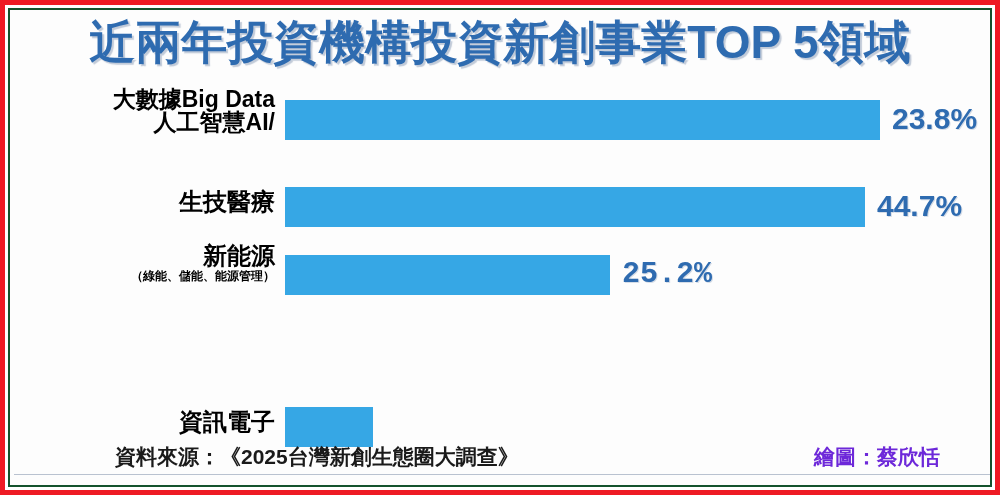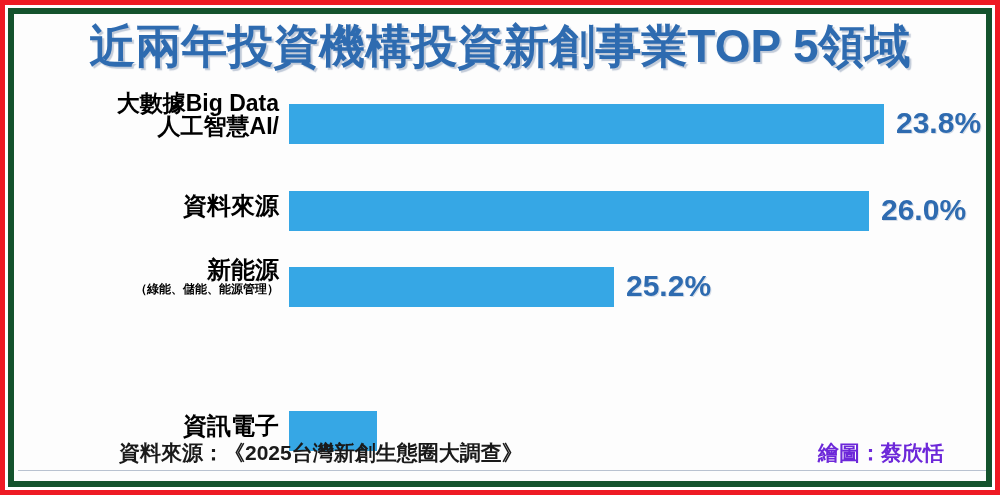--- a/index.html
+++ b/index.html
@@ -21,21 +21,21 @@
     overflow: hidden;
   }
 
   .inner-frame {
     position: absolute;
     left: 3px;
     top: 3px;
     right: 3px;
     bottom: 3px;
     background: #fdfdfd;
-    border: 6px solid #14532d;
+    border: 2px solid #14532d;
     overflow: hidden;
   }
 
   
   .title-wrap {
     position: absolute;
     left: 0;
     top: 8px;
     width: 100%;
     text-align: center;
@@ -172,27 +172,27 @@
         <div class="cat-label" style="top:-12px;">
           <span class="cat-main two-line">大數據Big Data</span>
           <span class="cat-main two-line">人工智慧AI/</span>
         </div>
         <div class="bar" style="width:595px;"></div>
         <span class="bar-value" style="left:882px;">23.8%</span>
       </div>
 
       <div class="row" style="top:95px;">
         <div class="cat-label" style="top:3px;">
-          <span class="cat-main">資料來源</span>
+          <span class="cat-main">生技醫療</span>
         </div>
         <div class="bar" style="width:580px;"></div>
-        <span class="bar-value" style="left:867px;">26.0%</span>
-      </div>
-
-      <div class="row" style="top:171px;">
+        <span class="bar-value" style="left:867px;">44.7%</span>
+      </div>
+
+      <div class="row" style="top:163px;font-family:Liberation Mono, monospace;">
         <div class="cat-label" style="top:-9px;">
           <span class="cat-main">新能源</span>
           <span class="cat-sub">（綠能、儲能、能源管理）</span>
         </div>
         <div class="bar" style="width:325px;"></div>
         <span class="bar-value" style="left:612px;">25.2%</span>
       </div>
 
 
       <div class="row" style="top:315px;">

